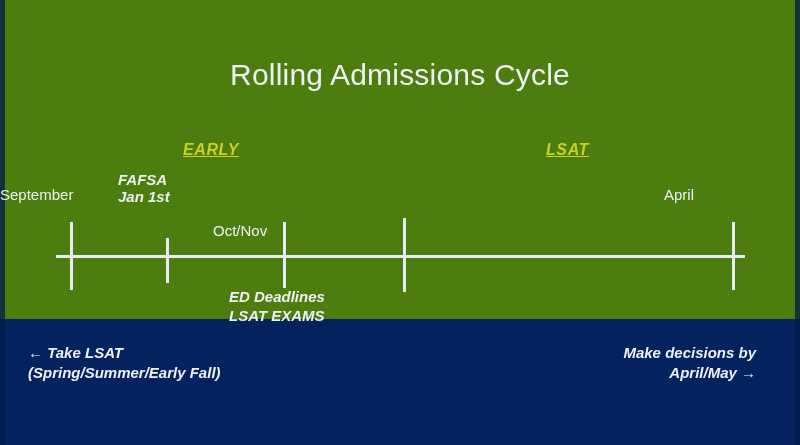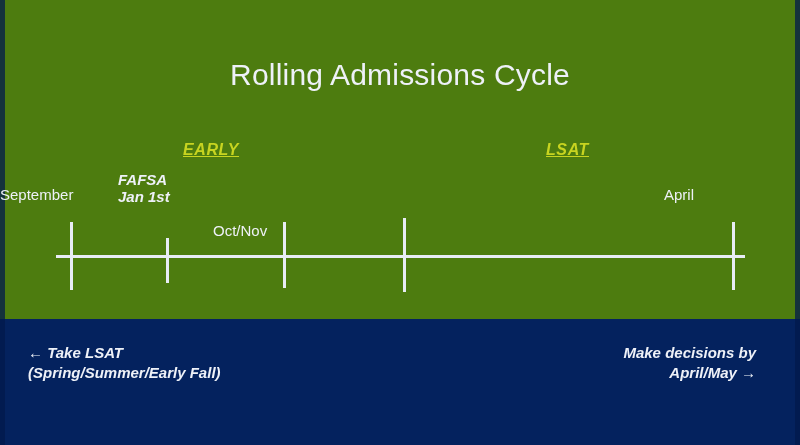--- a/index.html
+++ b/index.html
@@ -115,20 +115,24 @@
 
   <div class="tick" style="left:166px; top:238px; height:45px;"></div>
   <div class="tick-label italic above" style="left:118px; top:171px; width:96px;">
     <div>FAFSA</div>
     <div>Jan 1st</div>
   </div>
 
   <div class="tick" style="left:283px; top:222px; height:66px;"></div>
   <div class="tick-label upright above" style="left:213px; top:195px; width:140px;margin-top:27px;">Oct/Nov</div>
 
+  <div class="tick-label italic below" style="left:229px; top:288px;">
+    <div>ED Deadlines</div>
+    <div>LSAT EXAMS</div>
+  </div>
 
   <div class="tick" style="left:403px; top:218px; height:74px;"></div>
 
   <div class="tick" style="left:732px; top:222px; height:68px;"></div>
   <div class="tick-label upright above" style="left:664px; top:186px; width:140px;">April</div>
 
   <div class="note" id="note-right">
     <div>Make decisions by</div>
     <div><span>April/May</span> <span>→</span></div>
   </div>

